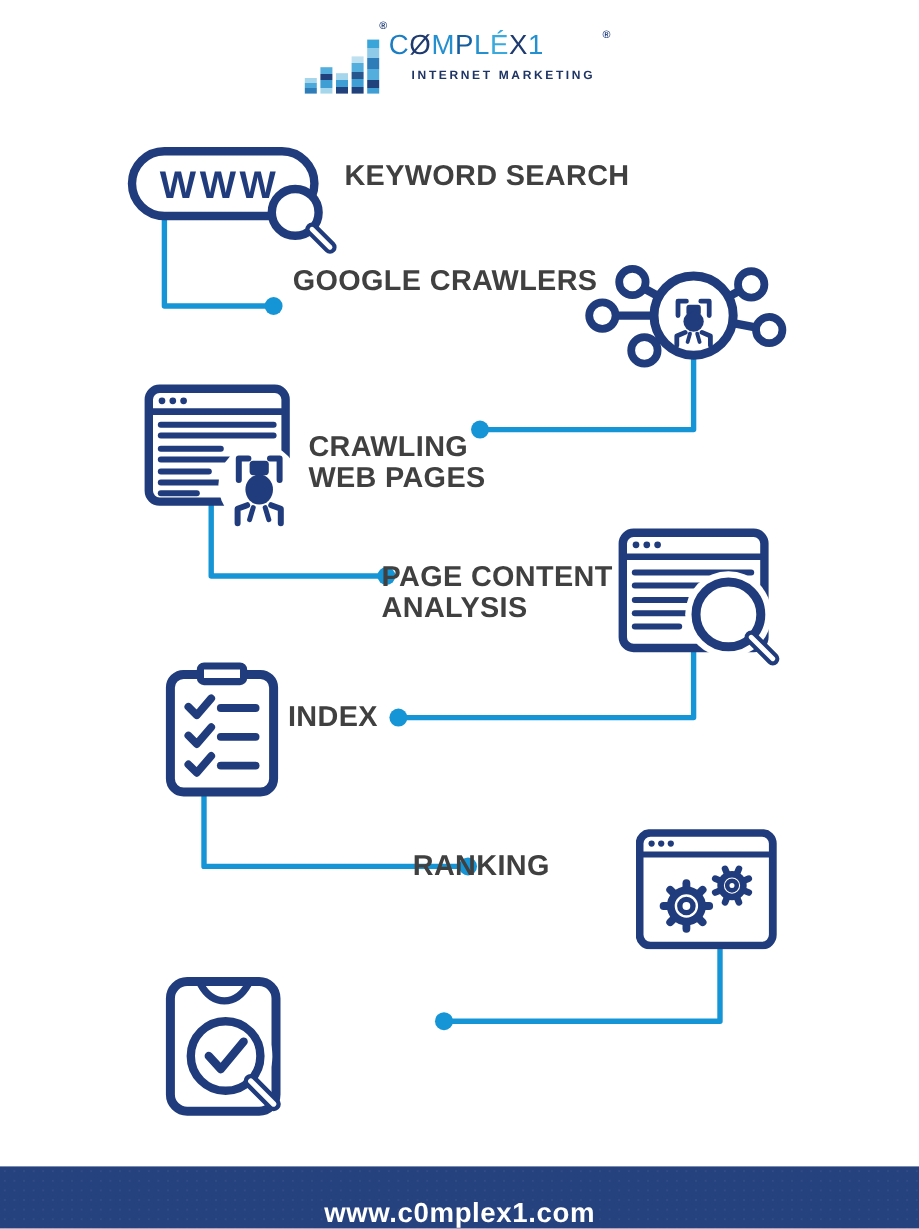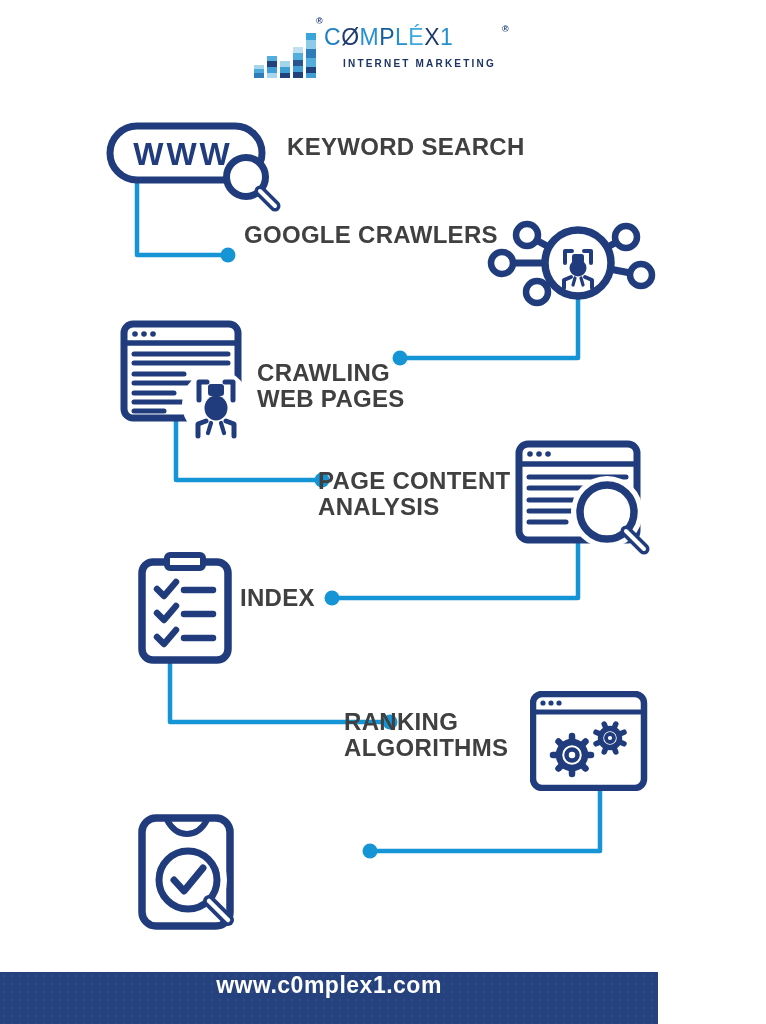--- a/index.html
+++ b/index.html
@@ -19,22 +19,22 @@
   .b2{height:22px;background:linear-gradient(#54aedd 0 25%,#21417c 25% 50%,#3f9fd4 50% 78%,#a6d6ec 78% 100%);}
   .b3{height:17px;background:linear-gradient(#a6d6ec 0 35%,#3f9fd4 35% 70%,#21417c 70% 100%);}
   .b4{height:31px;background:linear-gradient(#bfe0f0 0 18%,#54aedd 18% 42%,#27568f 42% 62%,#3f9fd4 62% 82%,#21417c 82% 100%);}
   .b5{height:45px;background:linear-gradient(#39a5d8 0 15%,#8fcbe8 15% 35%,#2e7cb8 35% 55%,#54aedd 55% 75%,#21417c 75% 90%,#3f9fd4 90% 100%);}
   .brand{position:absolute;left:72px;top:6px;font-size:23px;line-height:34px;font-weight:400;letter-spacing:0.5px;}
   .reg1{position:absolute;left:64px;top:2px;font-size:9px;font-weight:700;color:#203c7c;}
   .reg2{position:absolute;left:250px;top:10px;font-size:9px;font-weight:700;color:#203c7c;}
   .tagline{position:absolute;left:58px;top:44px;font-size:10px;font-weight:700;
            letter-spacing:2.2px;color:#1e3464;padding-left:33px;}
   
-  .footer{position:absolute;left:0;bottom:0;width:658px;height:52px;background:#25417e;
-          display:flex;align-items:flex-start;justify-content:center;
+  .footer{position:absolute;left:0;bottom:0;width:766px;height:52px;background:#25417e;
+          display:flex;align-items:flex-end;justify-content:center;
           background-image:radial-gradient(rgba(255,255,255,0.05) 1px, transparent 1px);
           background-size:8px 8px;}
   .footer span{color:#ffffff;font-weight:700;font-size:23px;letter-spacing:0.5px;}
 </style>
 </head>
 <body>
 
 <div class="page">
 
   <div class="logo">
@@ -186,21 +186,20 @@
       <polyline points="21,64 28,71 40,57"></polyline>
       <line x1="48" y1="65" x2="77" y2="65"></line>
       <polyline points="21,88 28,95 40,81"></polyline>
       <line x1="48" y1="89" x2="77" y2="89"></line>
     </g>
   </svg>
   <div class="label" style="left:240px;top:585px">INDEX</div>
 
   <div class="label right" style="left:344px;top:709px;width:192px">
     <div>RANKING</div>
-    <div>ALGORITHMS</div>
   </div>
   <svg class="icon" style="left:530px;top:691px" width="120" height="100" viewBox="0 0 120 100">
     <rect x="3" y="3" width="111" height="94" rx="9" fill="#ffffff" stroke="currentColor" stroke-width="6.5"></rect>
     <line x1="3" y1="21" x2="114" y2="21" stroke="currentColor" stroke-width="5"></line>
     <g fill="currentColor">
       <circle cx="13" cy="12" r="2.6"></circle>
         <circle cx="21" cy="12" r="2.6"></circle>
         <circle cx="29" cy="12" r="2.6"></circle>
     </g>
     <g>

